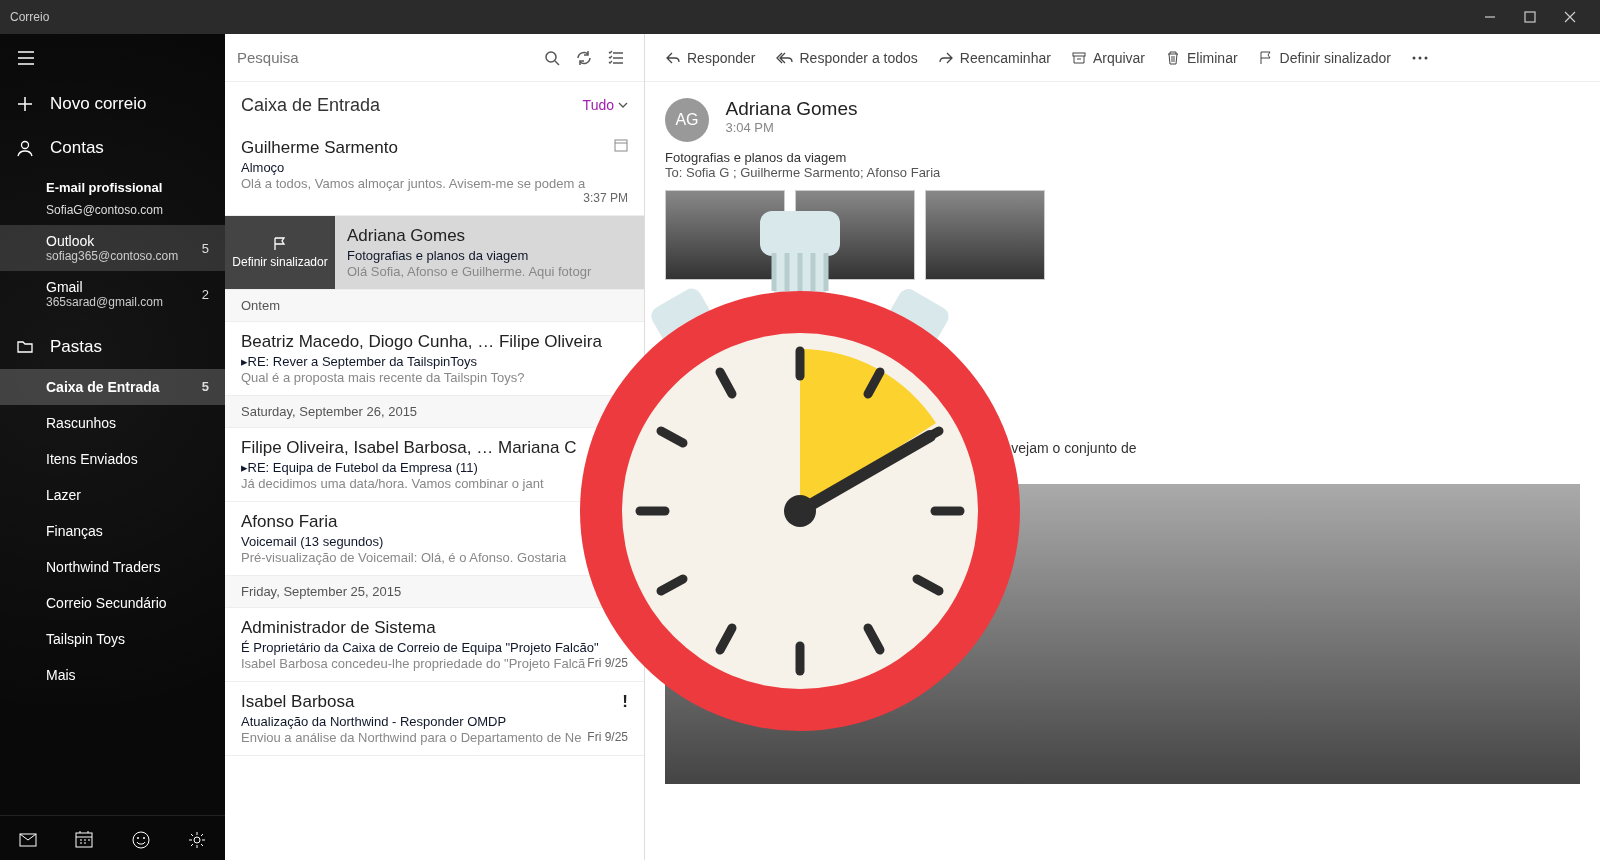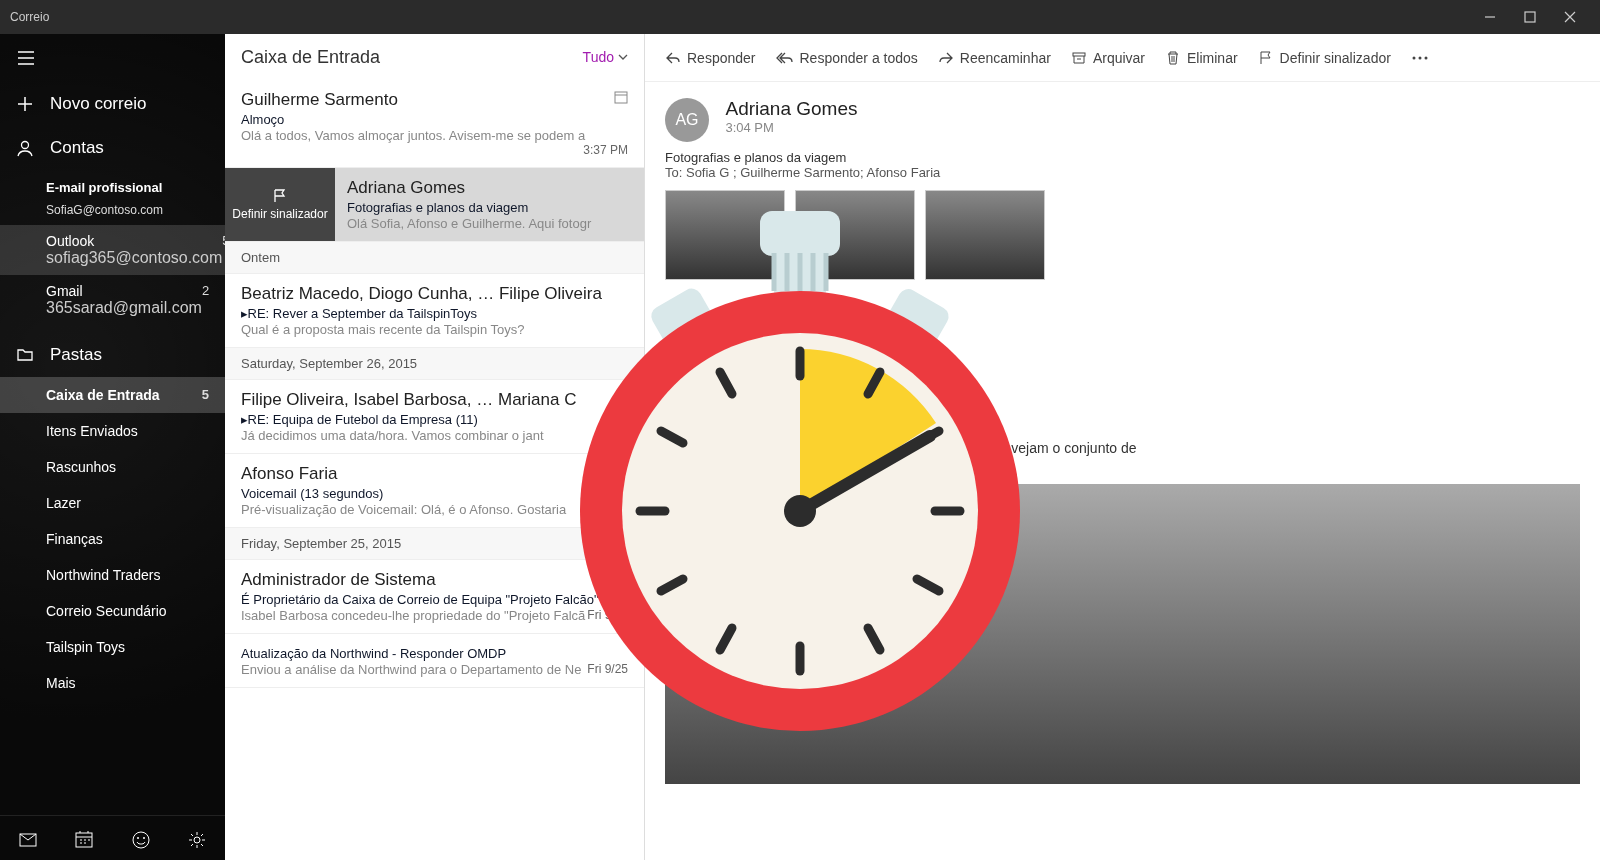--- a/index.html
+++ b/index.html
@@ -9,24 +9,24 @@
 .titlebar .winbtn { width: 40px; height: 30px; display: flex; align-items: center; justify-content: center; cursor: pointer; }
 .titlebar .winbtn svg { stroke: #ccc; }
 .app { display: flex; height: 830px; }
 .sidebar { width: 225px; background: linear-gradient(rgba(0,0,0,0.75),rgba(0,0,0,0.75)), radial-gradient(circle at 30% 40%, #555 0%, #222 70%); color: #fff; display: flex; flex-direction: column; font-size: 14px; }
 .sidebar .hamburger { height: 48px; display: flex; align-items: center; padding: 0 16px; cursor: pointer; }
 .sidebar .item { display: flex; align-items: center; padding: 12px 16px; cursor: pointer; gap: 16px; }
 .sidebar .item.big { font-size: 17px; font-weight: 300; }
 .sidebar .sub { padding: 4px 16px 4px 46px; font-size: 13px; }
 .sidebar .sub.header { color: #fff; font-weight: 600; padding-top: 10px;}
 .sidebar .sub.small { color: #ddd; font-size: 12px; padding-bottom: 8px;}
-.sidebar .acct { padding: 8px 16px 8px 46px; display: flex; justify-content: space-between; align-items: flex-start; cursor: pointer; }
+.sidebar .acct { padding: 8px 16px 8px 46px; display: flex; justify-content: space-between; align-items: center; cursor: pointer; }
 .sidebar .acct.sel { background: rgba(255,255,255,0.15); }
 .sidebar .acct .name { font-size: 14px; }
-.sidebar .acct .email { font-size: 16px; color: #ccc; }
+.sidebar .acct .email { font-size: 12px; color: #ccc; }
 .sidebar .badge { font-size: 13px; color: #ddd; }
 .sidebar .folder { padding: 10px 16px 10px 46px; cursor: pointer; font-size: 14px; display:flex; justify-content:space-between;}
 .sidebar .folder.sel { background: rgba(255,255,255,0.2); font-weight: 600; }
 .sidebar .bottom { margin-top: auto; display: flex; border-top: 1px solid rgba(255,255,255,0.1); }
 .sidebar .bottom .btn { flex: 1; height: 48px; display: flex; align-items: center; justify-content: center; cursor: pointer; }
 .listcol { width: 420px; border-right: 1px solid #ddd; display: flex; flex-direction: column; background: #fff; }
 .searchrow { height: 48px; display: flex; align-items: center; padding: 0 12px; border-bottom: 1px solid #eee; }
 .searchrow input { flex: 1; border: none; outline: none; font-size: 15px; color: #666; }
 .searchrow .ico { width: 32px; display: flex; justify-content: center; cursor: pointer; }
 .inboxhdr { height: 46px; display: flex; align-items: center; justify-content: space-between; padding: 0 16px; font-size: 18px; color: #333; }
@@ -120,24 +120,24 @@
       <svg width="18" height="18" viewBox="0 0 18 18">
           <path d="M2 4h5l2 2h7v8H2z" stroke="#fff" fill="none" stroke-width="1.3"></path>
         </svg>
       <span>Pastas</span>
     </div>
     <div class="folder sel">
         <span>Caixa de Entrada</span>
         <span class="badge">5</span>
       </div>
     <div class="folder">
+        <span>Rascunhos</span>
+      </div>
+    <div class="folder">
         <span>Itens Enviados</span>
-      </div>
-    <div class="folder">
-        <span>Rascunhos</span>
       </div>
     <div class="folder">
         <span>Lazer</span>
       </div>
     <div class="folder">
         <span>Finanças</span>
       </div>
     <div class="folder">
         <span>Northwind Traders</span>
       </div>
@@ -174,20 +174,40 @@
       <div class="btn">
           <svg width="20" height="20" viewBox="0 0 20 20">
             <circle cx="10" cy="10" r="3" stroke="#fff" fill="none"></circle>
             <path d="M10 2v3M10 15v3M2 10h3M15 10h3M4 4l2 2M14 14l2 2M16 4l-2 2M6 14l-2 2" stroke="#fff"></path>
           </svg>
         </div>
     </div>
   </div>
 
   <div class="listcol">
+    <div class="searchrow">
+      <input placeholder="Pesquisa" style="">
+      <div class="ico">
+          <svg width="18" height="18" viewBox="0 0 18 18">
+            <circle cx="8" cy="8" r="5" stroke="#555" fill="none" stroke-width="1.5"></circle>
+            <path d="M12 12l4 4" stroke="#555" stroke-width="1.5"></path>
+          </svg>
+        </div>
+      <div class="ico">
+          <svg width="18" height="18" viewBox="0 0 18 18">
+            <path d="M3 9a6 6 0 0 1 10-4M15 9a6 6 0 0 1-10 4" stroke="#555" fill="none" stroke-width="1.5"></path>
+            <path d="M13 2v4h-4M5 16v-4h4" stroke="#555" fill="none" stroke-width="1.5"></path>
+          </svg>
+        </div>
+      <div class="ico">
+          <svg width="18" height="18" viewBox="0 0 18 18">
+            <path d="M6 4h10M6 9h10M6 14h10M2 3l1 1 2-2M2 8l1 1 2-2M2 13l1 1 2-2" stroke="#555" fill="none" stroke-width="1.3"></path>
+          </svg>
+        </div>
+    </div>
     <div class="inboxhdr">
       <span>Caixa de Entrada</span>
       <span class="filter">
           <span>Tudo</span>
           <svg width="10" height="10" viewBox="0 0 10 10">
             <path d="M1 3l4 4 4-4" stroke="#555" fill="none" stroke-width="1.3"></path>
           </svg>
         </span>
     </div>
     <div class="msglist">
@@ -230,20 +250,21 @@
         <div class="subj">Voicemail (13 segundos)</div>
         <div class="prev">Pré-visualização de Voicemail: Olá, é o Afonso. Gostaria</div>
       </div>
       <div class="grouphdr">Friday, September 25, 2015</div>
       <div class="msg">
         <div class="from">Administrador de Sistema</div>
         <div class="subj">É Proprietário da Caixa de Correio de Equipa "Projeto Falcão"</div>
         <div class="prev"><span>Isabel Barbosa concedeu-lhe propriedade do "Projeto Falcã</span><span style="float:right;color:#666;font-size:12px">Fri 9/25</span></div>
       </div>
       <div class="msg">
+        <div class="from"><span>Isabel Barbosa</span><span style="float:right;font-weight:bold">!</span></div>
         <div class="subj">Atualização da Northwind - Responder OMDP</div>
         <div class="prev"><span>Enviou a análise da Northwind para o Departamento de Ne</span><span style="float:right;color:#666;font-size:12px">Fri 9/25</span></div>
       </div>
     </div>
   </div>
 
   <div class="reading">
     <div class="toolbar">
       <div class="tbtn">
           <svg width="16" height="16" viewBox="0 0 16 16">

